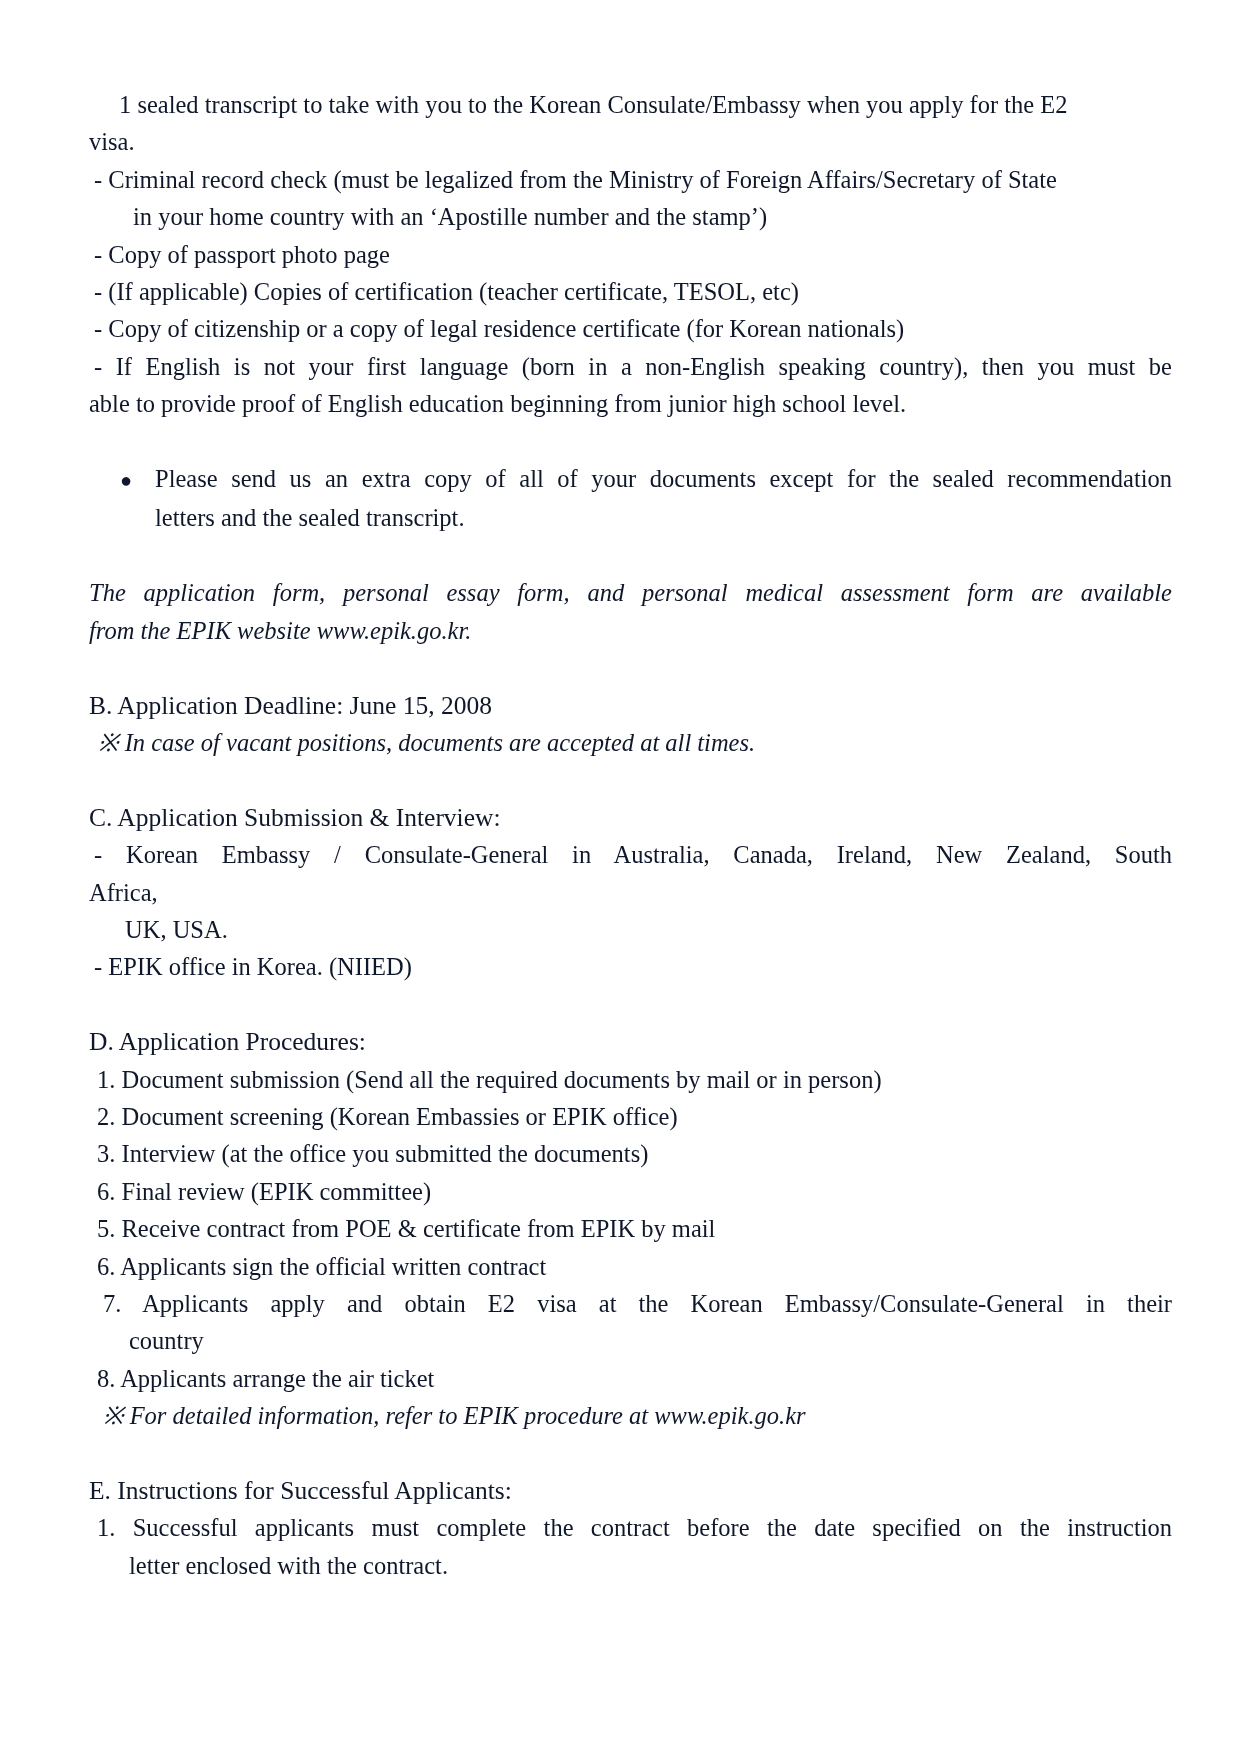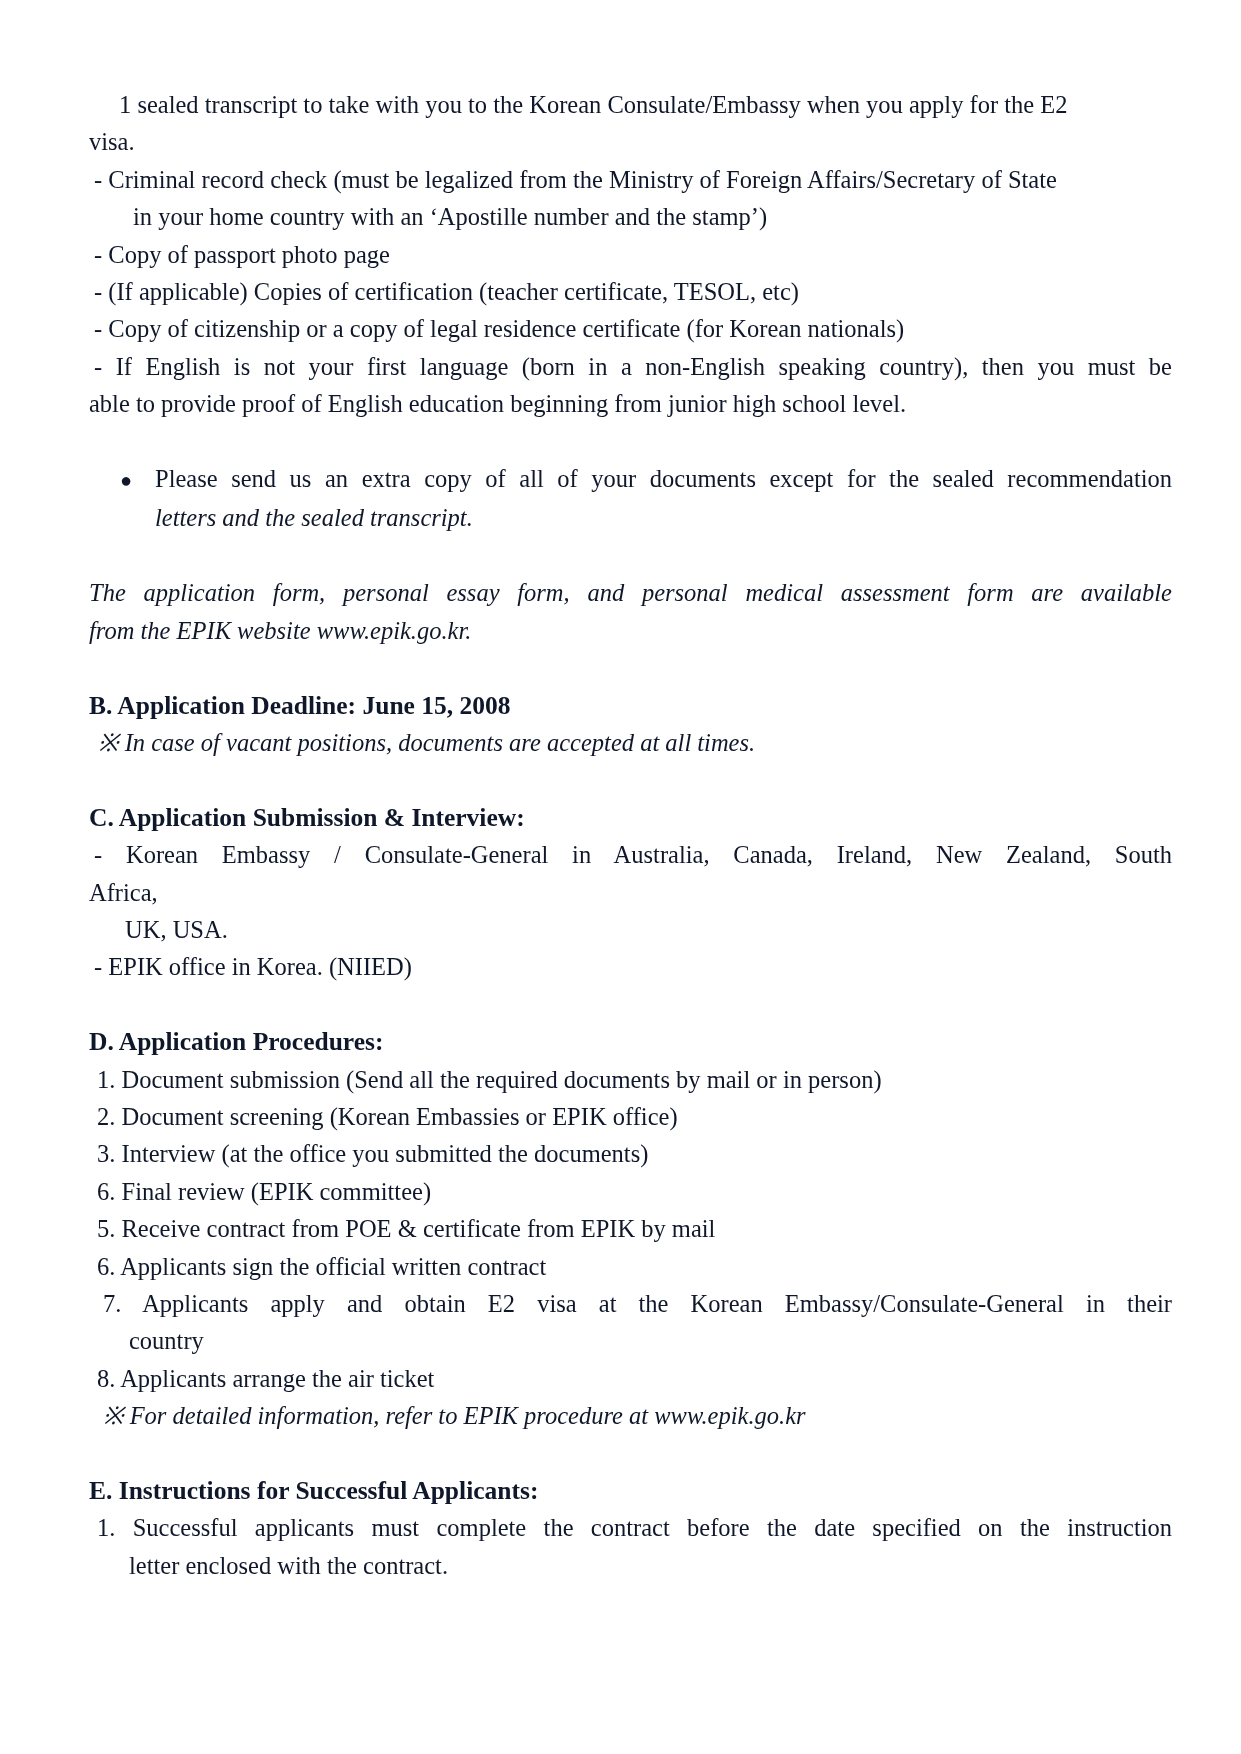--- a/index.html
+++ b/index.html
@@ -28,28 +28,28 @@
   .ind-base   { padding-left: 89px;  }
   .ind-dash   { padding-left: 94px;  }
   .ind-num    { padding-left: 97px;  }
   .ind-ref    { padding-left: 98px;  }
   .ind-num7   { padding-left: 103px; }
   .ind-first  { padding-left: 119px; }
   .ind-bullet { padding-left: 120px; }
   .ind-uk     { padding-left: 125px; }
   .ind-cont   { padding-left: 129px; }
   .ind-inner  { padding-left: 133px; }
-  .ind-hang   { padding-left: 155px; font-style: italic; }
+  .ind-hang   { padding-left: 155px; }
   
   .justify {
     text-align: justify;
     -moz-text-align-last: justify;
     text-align-last: justify;
   }
-  .heading { font-weight: bold; font-size: 25.5px; }
+  .heading { font-weight: normal; font-size: 25.5px; }
   .italic  { font-style: italic; }
   .bi      { font-weight: normal; font-style: italic; }
   .bullet {
     display: inline-block;
     width: 35px;
     font-size: 20px;
   }
 </style>
 </head>
 <body>

